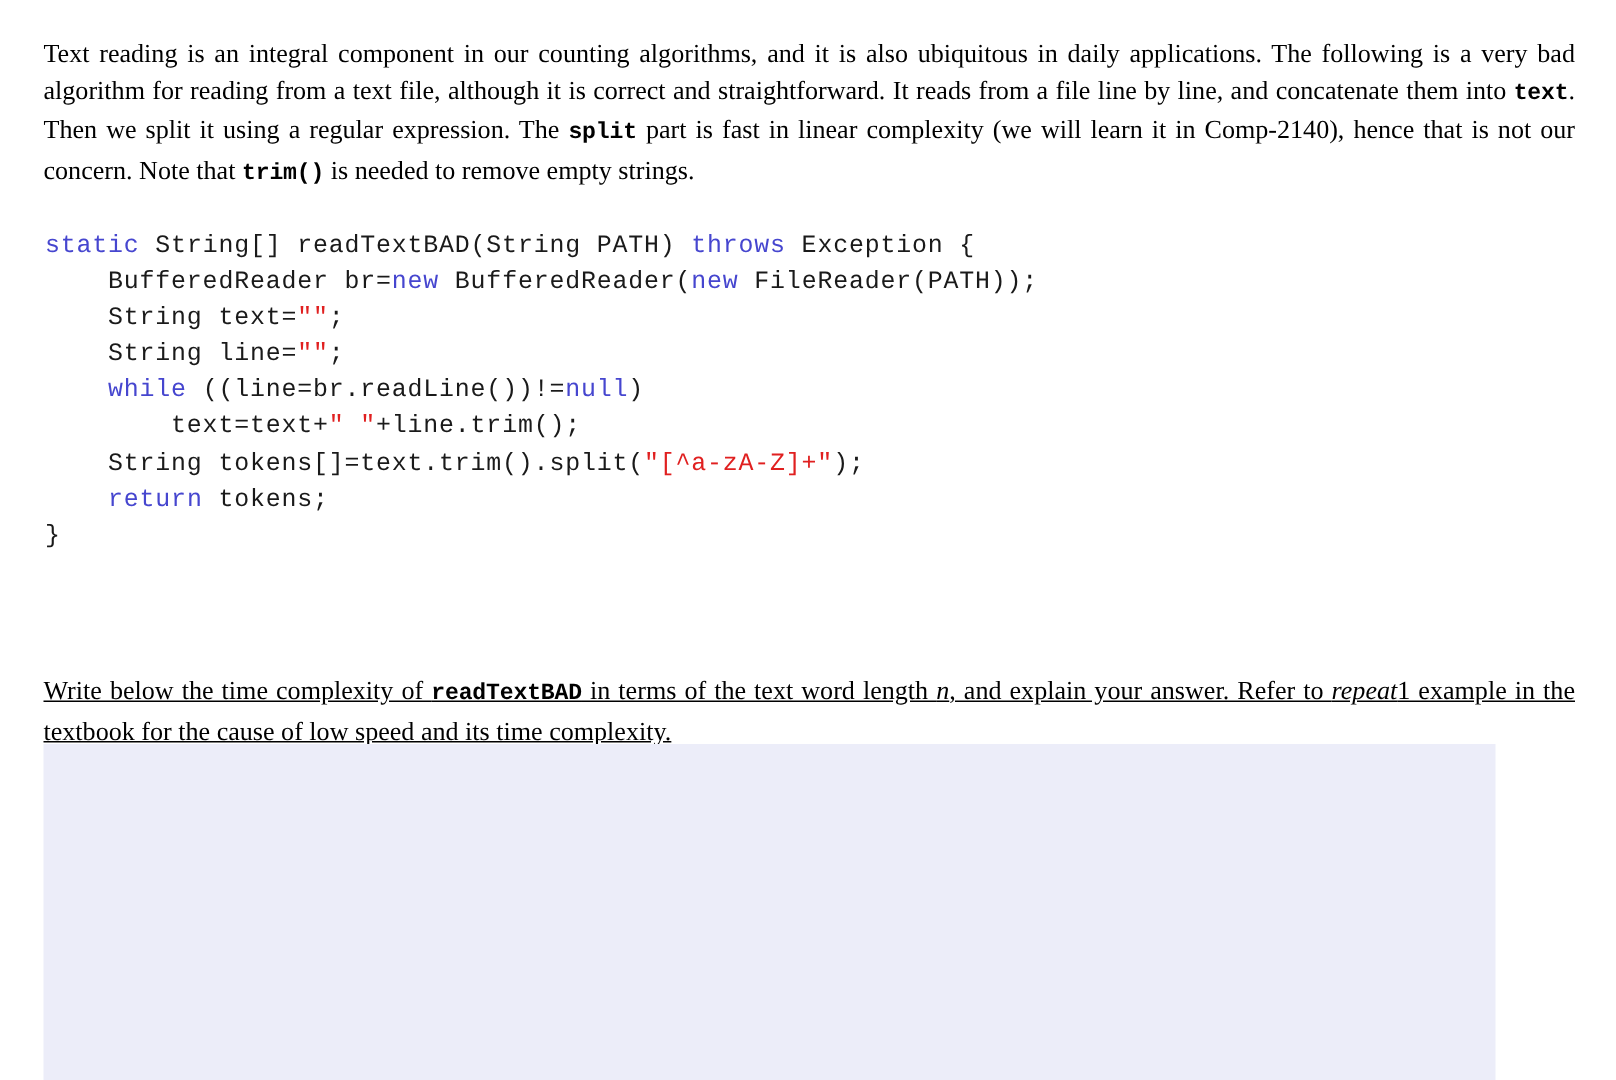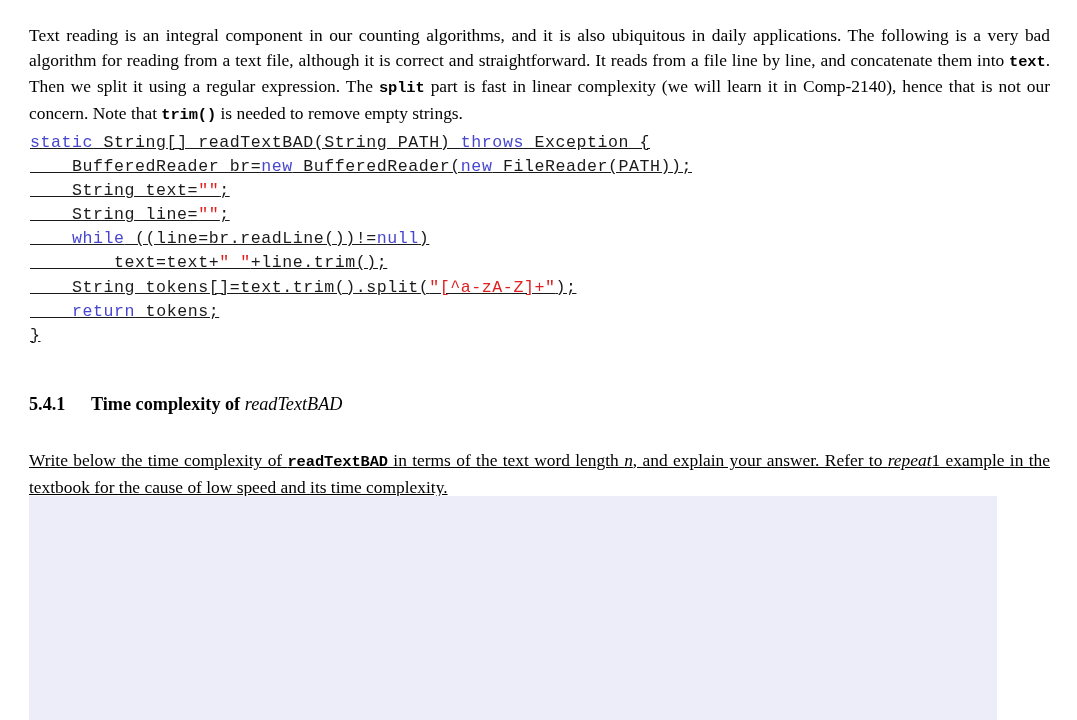--- a/index.html
+++ b/index.html
@@ -45,28 +45,27 @@
   }
   .para .mathit {
     font-family: "Liberation Serif", "DejaVu Serif", serif;
     font-style: italic;
   }
 
   
   .codeblock {
     position: absolute;
     left: 30px;
-    top: 131px;
+    top: 152px;
     font-family: "Liberation Mono", "DejaVu Sans Mono", monospace;
     font-size: 16.6px;
     line-height: 24.1px;
     white-space: pre;
     letter-spacing: 0.55px;
     color: #1a1a1a;
-    text-decoration: underline;
   }
   .codeblock .kw  { color: #4646cf; }
   .codeblock .str { color: #e02020; }
   .codeblock .ln  { display: block; height: 24.1px; }
 
   
   .subheading {
     position: absolute;
     left: 29px;
     top: 394px;
@@ -95,19 +94,18 @@
 </style>
 </head>
 <body>
 
 <div class="page">
 
   <p class="para p-intro"><span>Text reading is an integral component in our counting algorithms, and it is also ubiquitous in daily applications. The following is a very bad algorithm for reading from a text file, although it is correct and straightforward. It reads from a file line by line, and concatenate them into </span><span class="mono">text</span><span>. Then we split it using a regular expression. The </span><span class="mono">split</span><span> part is fast in linear complexity (we will learn it in Comp-2140), hence that is not our concern. Note that </span><span class="mono">trim()</span><span> is needed to remove empty strings.</span></p>
 
   <div class="codeblock" id="code-listing"><span class="ln"><span class="kw">static</span><span> String[] readTextBAD(String PATH) </span><span class="kw">throws</span><span> Exception {</span></span><span class="ln"><span>    BufferedReader br=</span><span class="kw">new</span><span> BufferedReader(</span><span class="kw">new</span><span> FileReader(PATH));</span></span><span class="ln"><span>    String text=</span><span class="str">""</span><span>;</span></span><span class="ln"><span>    String line=</span><span class="str">""</span><span>;</span></span><span class="ln"><span>    </span><span class="kw">while</span><span> ((line=br.readLine())!=</span><span class="kw">null</span><span>)</span></span><span class="ln"><span>        text=text+</span><span class="str">" "</span><span>+line.trim();</span></span><span class="ln"><span>    String tokens[]=text.trim().split(</span><span class="str">"[^a-zA-Z]+"</span><span>);</span></span><span class="ln"><span>    </span><span class="kw">return</span><span> tokens;</span></span><span class="ln"><span>}</span></span></div>
 
-  <div class="subheading"><span class="num">5.4.1</span><span>Time complexity of </span><span class="title-math">readTextBAD</span></div>
 
   <p class="para p-question"><span>Write below the time complexity of </span><span class="mono">readTextBAD</span><span> in terms of the text word length </span><span class="mathit">n</span><span>, and explain your answer. Refer to </span><span class="mathit">repeat</span><span>1 example in the textbook for the cause of low speed and its time complexity.</span></p>
 
   <div class="answerbox"></div>
 
 </div>
 
 </body></html>

